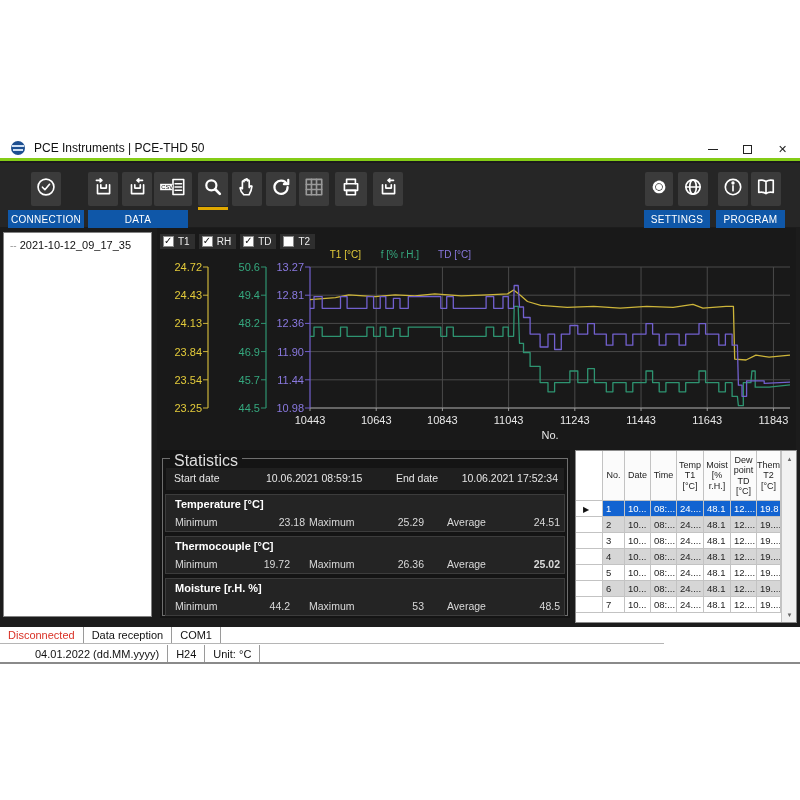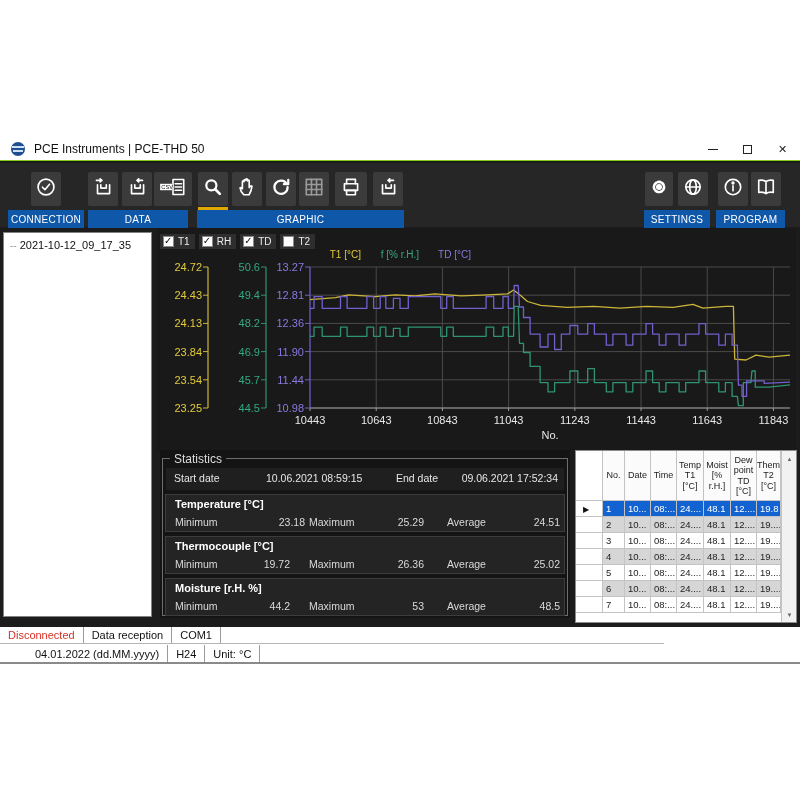--- a/index.html
+++ b/index.html
@@ -2,21 +2,21 @@
 <html><head>
 <meta charset="utf-8">
 <style>
   * { margin:0; padding:0; box-sizing:border-box; }
   html,body { width:800px; height:800px; background:#fff;
     font-family:"Liberation Sans","DejaVu Sans",sans-serif; }
   .page { position:relative; width:800px; height:800px; background:#fff; overflow:hidden; }
 
   
   .titlebar { position:absolute; left:0; top:137px; width:800px; height:24px; background:#fff;
-    display:flex; align-items:center; border-bottom:1px solid #84cc16; }
+    display:flex; align-items:center; border-bottom:3px solid #84cc16; }
   .app-icon { width:14px; height:14px; border-radius:50%; background:#1d4f91; margin-left:11px;
     position:relative; overflow:hidden; }
   .app-icon:before { content:""; position:absolute; left:1px; right:1px; top:4px; height:2px; background:#cfe0f4; }
   .app-icon:after  { content:""; position:absolute; left:2px; right:2px; top:8px; height:2px; background:#cfe0f4; }
   .title-text { margin-left:9px; font-size:12px; color:#111; }
   .winbtns { position:absolute; right:0; top:0; height:24px; display:flex; }
   .winbtn { width:35px; height:24px; display:flex; align-items:center; justify-content:center; color:#222; }
   .glyph-min { width:10px; height:1px; background:#222; }
   .glyph-max { width:9px; height:9px; border:1px solid #222; }
   .glyph-close { font-size:11px; line-height:1; }
@@ -44,21 +44,21 @@
   .cbox { width:11px; height:11px; background:#fff; border:1px solid #8a8a8a; position:relative; }
   .cbox.on:before { content:"✓"; position:absolute; left:0px; top:-2px; font-size:10px; color:#111; font-weight:bold; }
   .chip span.lbl { color:#eee; font-size:10px; }
   .axis-head { position:absolute; top:21px; font-size:10px; text-align:right; }
   .chart-svg { position:absolute; left:-1px; top:32px; }
   .chart-svg text { font-family:"Liberation Sans","DejaVu Sans",sans-serif; }
 
   
   .stats { position:absolute; left:160px; top:450px; width:410px; height:168px; background:#141414; }
   .stats-border { position:absolute; left:2px; top:8px; right:2px; bottom:2px; border:1px solid #6e6e6e; }
-  .stats-legend { position:absolute; left:10px; top:2px; background:#141414; padding:0 4px; color:#ddd; font-size:12px; }
+  .stats-legend { position:absolute; left:10px; top:2px; background:#141414; padding:0 4px; color:#ddd; font-size:16px; }
   .stat-headrow { position:absolute; left:6px; top:18px; width:398px; height:22px; background:#1f1f1f; }
   .stat-headrow span, .stat-row span { position:absolute; top:4px; font-size:10.5px; color:#e6e6e6; }
   .sec { position:absolute; left:5px; width:400px; height:38px; background:#242424; border:1px solid #3c3c3c; }
   .sec-title { position:absolute; left:9px; top:3px; font-size:11px; font-weight:bold; color:#fff; }
   .stat-row { position:absolute; left:0; top:17px; width:100%; height:18px; }
   .ra { text-align:right; }
 
   
   .dtable { position:absolute; left:575px; top:450px; width:222px; height:173px; background:#fff;
     border:1px solid #8c8c8c; }
@@ -197,21 +197,20 @@
             <circle cx="10" cy="6.4" r="0.8" fill="#fff"></circle>
           </svg></span>
     </div>
     <div class="tbtn" style="left:751px">
       <span><svg width="22" height="22" viewBox="0 0 20 20">
             <path d="M10 5c-2-1.4-4.6-1.5-6.6-1v11c2-.5 4.6-.4 6.6 1 2-1.4 4.6-1.5 6.6-1V4c-2-.5-4.6-.4-6.6 1zM10 5v11"></path>
           </svg></span>
     </div>
     <div class="bluebar" style="left:8px;width:76px">CONNECTION</div>
     <div class="bluebar" style="left:88px;width:100px">DATA</div>
-    <div class="bluebar" style="left:197px;width:207px">GRAPHIC</div>
     <div class="bluebar" style="left:644px;width:66px">SETTINGS</div>
     <div class="bluebar" style="left:716px;width:69px">PROGRAM</div>
   </div>
 
   <div class="tree">
     <div class="tree-item">
       <span class="tree-dash">--</span>
       <span>2021-10-12_09_17_35</span>
     </div>
   </div>
@@ -315,21 +314,21 @@
       </svg>
   </div>
 
   <div class="stats">
     <div class="stats-border"></div>
     <div class="stats-legend">Statistics</div>
     <div class="stat-headrow">
       <span style="left:8px">Start date</span>
       <span style="left:100px">10.06.2021 08:59:15</span>
       <span style="left:230px">End date</span>
-      <span class="ra" style="left:270px;width:122px">09.06.2021 17:52:34</span>
+      <span class="ra" style="left:270px;width:122px">10.06.2021 17:52:34</span>
     </div>
     <div id="stat-sections"></div>
   <div class="sec" style="top: 44px;">
         <div class="sec-title">Temperature [°C]</div>
         <div class="stat-row">
           <span style="left: 9px; color: rgb(217, 217, 217);">Minimum</span>
           <span class="ra" style="left: 75px; width: 64px; color: rgb(217, 217, 217);">23.18</span>
           <span style="left: 143px; color: rgb(217, 217, 217);">Maximum</span>
           <span class="ra" style="left: 192px; width: 66px; color: rgb(217, 217, 217);">25.29</span>
           <span style="left: 281px; color: rgb(217, 217, 217);">Average</span>
@@ -337,21 +336,21 @@
         </div>
       </div>
       <div class="sec" style="top: 86px;">
         <div class="sec-title">Thermocouple [°C]</div>
         <div class="stat-row">
           <span style="left: 9px; color: rgb(217, 217, 217);">Minimum</span>
           <span class="ra" style="left: 60px; width: 64px; color: rgb(217, 217, 217);">19.72</span>
           <span style="left: 143px; color: rgb(217, 217, 217);">Maximum</span>
           <span class="ra" style="left: 192px; width: 66px; color: rgb(217, 217, 217);">26.36</span>
           <span style="left: 281px; color: rgb(217, 217, 217);">Average</span>
-          <span class="ra" style="left: 322px; width: 72px; color: rgb(217, 217, 217);">25.02</span>
+          <span class="ra" style="left: 322px; width: 72px; color: rgb(217, 217, 217); font-weight: bold;">25.02</span>
         </div>
       </div>
       <div class="sec" style="top: 128px;">
         <div class="sec-title">Moisture [r.H. %]</div>
         <div class="stat-row">
           <span style="left: 9px; color: rgb(217, 217, 217);">Minimum</span>
           <span class="ra" style="left: 60px; width: 64px; color: rgb(217, 217, 217);">44.2</span>
           <span style="left: 143px; color: rgb(217, 217, 217);">Maximum</span>
           <span class="ra" style="left: 192px; width: 66px; color: rgb(217, 217, 217);">53</span>
           <span style="left: 281px; color: rgb(217, 217, 217);">Average</span>

